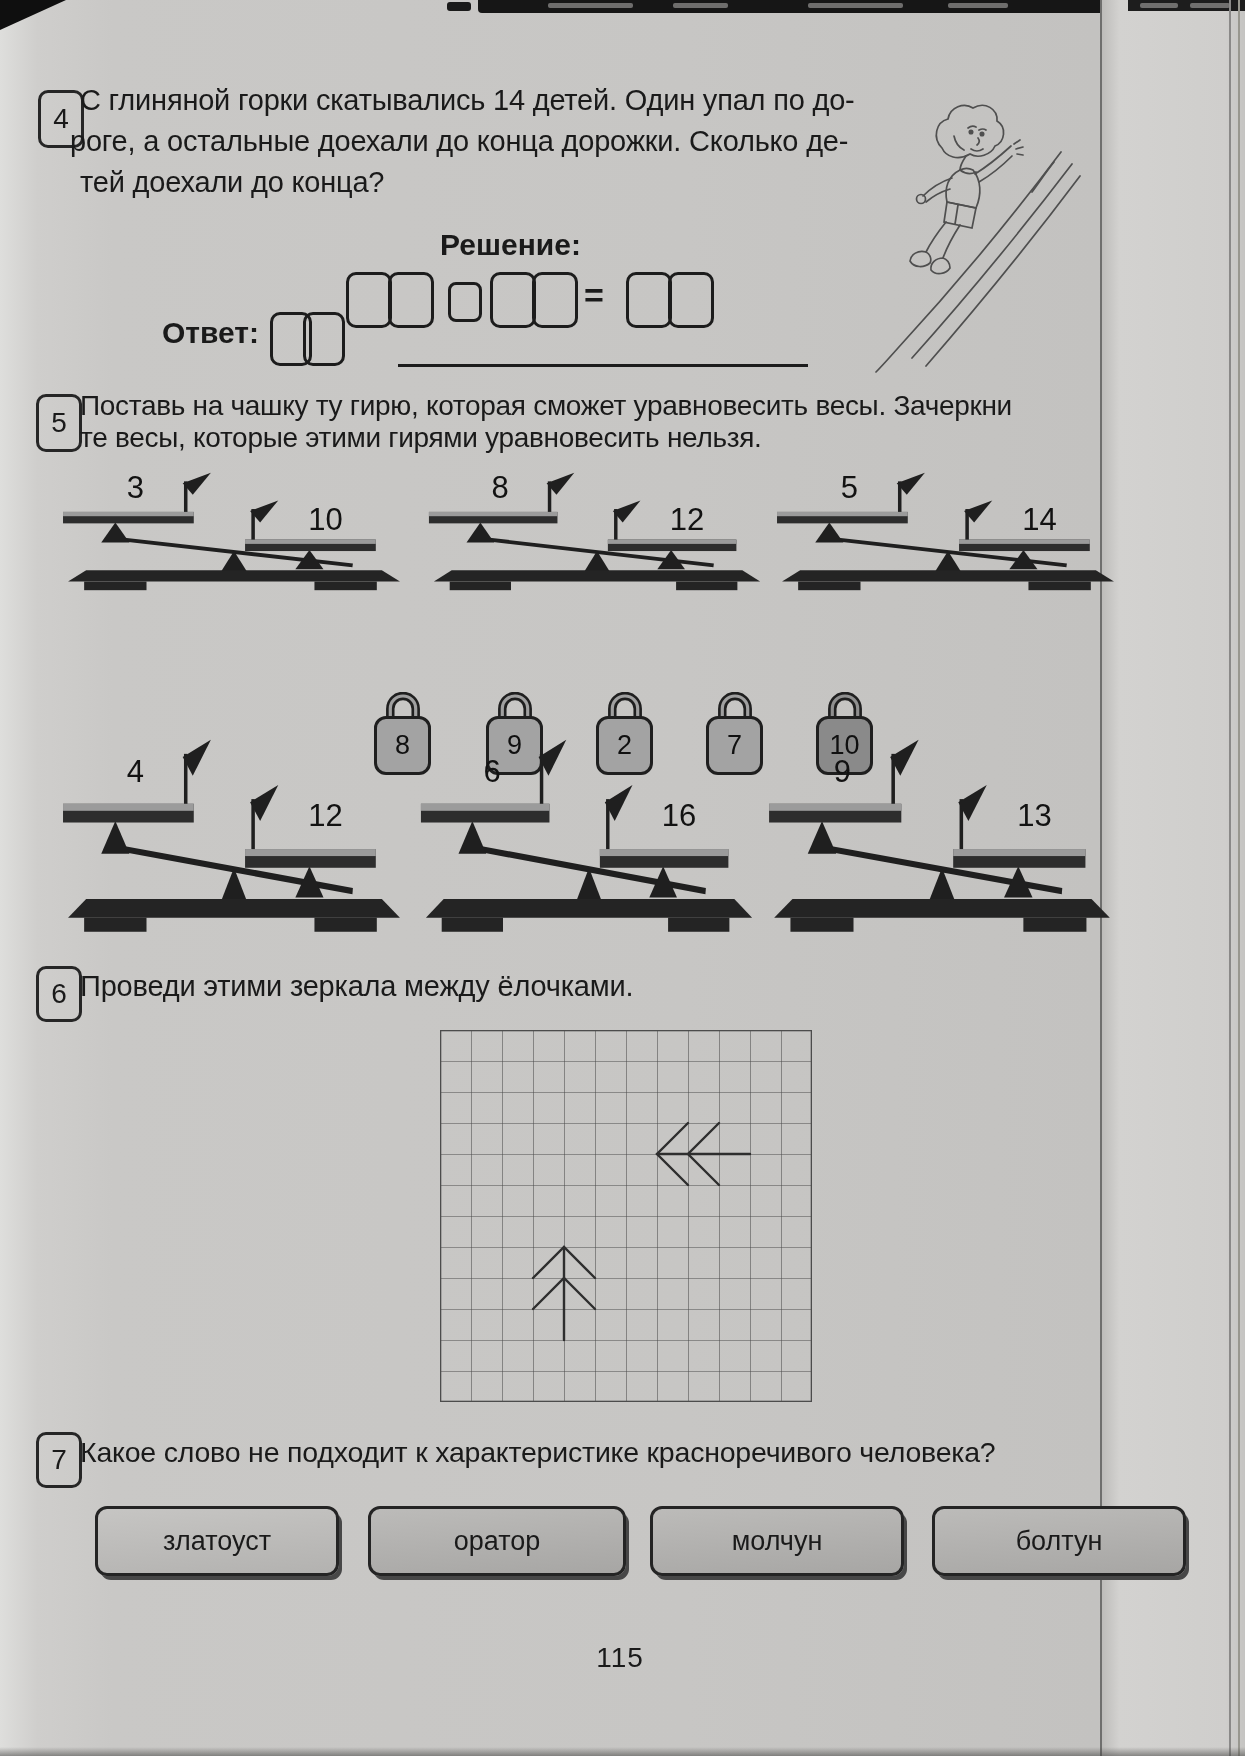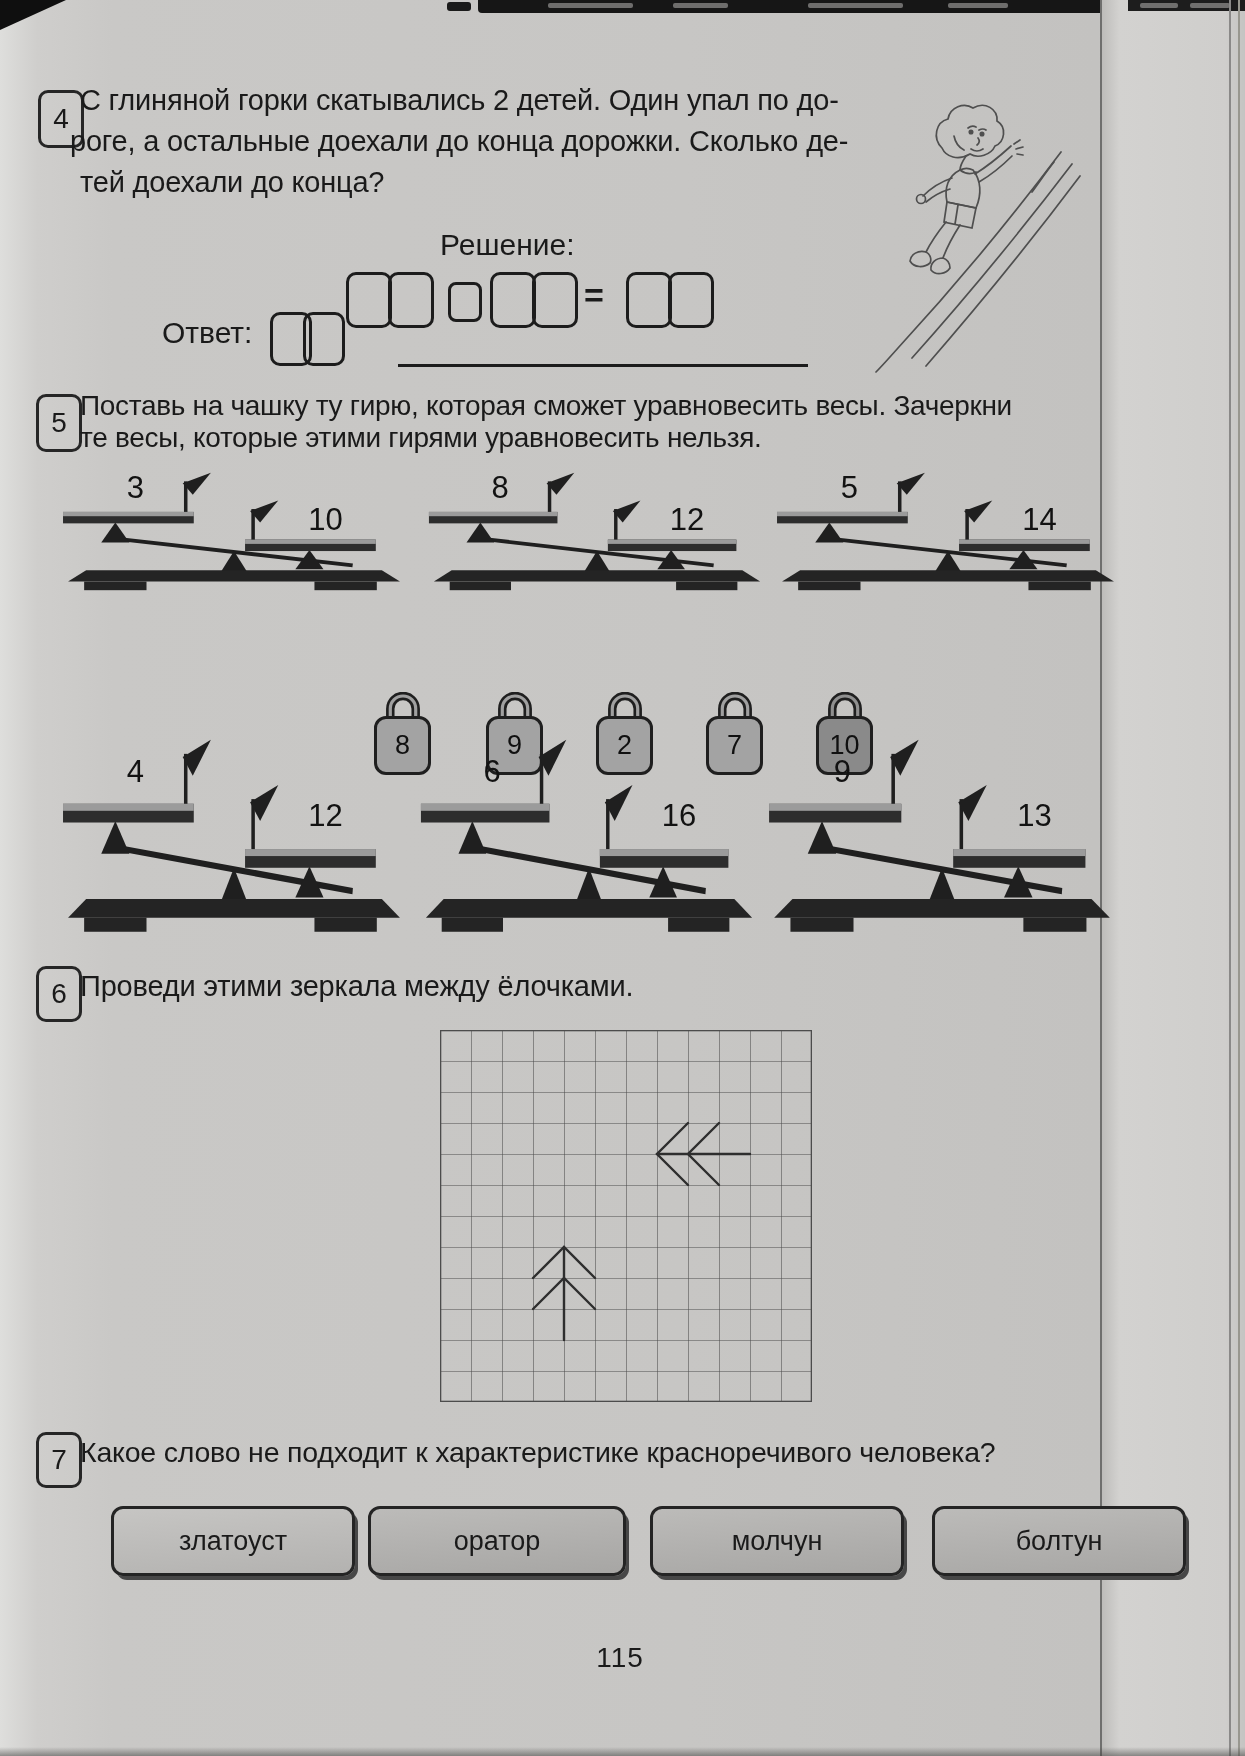--- a/index.html
+++ b/index.html
@@ -19,21 +19,21 @@
     background:linear-gradient(90deg,#bdbcba,#d3d2d0 12%,#cfcecc 85%,#c4c3c1);}
   .edge-line1{left:1229px;top:0;width:2px;height:1756px;background:#8a8988;}
   .edge-line2{left:1238px;top:0;width:2px;height:1756px;background:#98978f;}
   .scan-bottom{left:0;bottom:0;width:1245px;height:9px;background:linear-gradient(rgba(80,80,78,0),rgba(70,70,68,.55));}
   
   .badge{width:40px;height:52px;border:3px solid #262626;border-radius:10px;
     display:flex;align-items:center;justify-content:center;font-size:28px;}
   
   .tline{font-size:29px;letter-spacing:-.2px;white-space:nowrap;}
   .t5line{font-size:28px;letter-spacing:-.3px;white-space:nowrap;}
-  .bold{font-weight:400;}
+  .bold{font-weight:700;}
   
   .wbox{position:absolute;width:40px;height:50px;border:3px solid #1c1c1c;border-radius:10px;}
   .wbox.sm{width:28px;height:34px;border-radius:8px;}
   .wbox.ans{width:36px;height:48px;}
   .equals{position:absolute;font-size:34px;font-weight:700;}
   .answer-line{position:absolute;height:3px;background:#1c1c1c;}
   
   .scale{position:absolute;}
   .scale-art{position:absolute;left:0;top:0;width:100%;height:100%;}
   .num{position:absolute;font-size:31px;text-align:center;color:#121212;}
@@ -47,21 +47,21 @@
   .lock-body{position:absolute;top:24px;left:0;width:51px;height:53px;background:#a3a3a3;
     border:3.5px solid #1f1f1f;border-radius:12px;display:flex;align-items:center;justify-content:center;}
   .lock.dark .lock-body{background:#8a8a8a;}
   .lock-num{font-size:27px;color:#101010;}
   
   .grid-wrap{left:440px;top:1030px;width:372px;height:372px;}
   
   .opt-btn{position:absolute;top:1506px;height:64px;border:3px solid #242424;border-radius:12px;
     background:linear-gradient(175deg,#bcbbb9,#a7a6a4);box-shadow:4px 5px 0 -1px #474747;
     display:flex;align-items:center;justify-content:center;font-size:27px;}
-  .opt-btn.light{background:linear-gradient(175deg,#c6c5c3,#b3b2b0);margin-left:16px;}
+  .opt-btn.light{background:linear-gradient(175deg,#c6c5c3,#b3b2b0);}
   .page-num{left:560px;top:1642px;width:120px;text-align:center;font-size:28px;letter-spacing:1px;}
 </style>
 </head>
 <body>
 
 <div class="page">
 
   <svg width="0" height="0" style="position:absolute">
     <symbol id="sym-scale" viewBox="0 0 350 132" preserveAspectRatio="none">
       <line x1="57" y1="74" x2="293" y2="102" stroke="#1f1f1f" stroke-width="4"></line>
@@ -95,21 +95,21 @@
     <div class="scan-mark" style="left:12px;width:38px"></div>
     <div class="scan-mark" style="left:62px;width:40px"></div>
   </div>
   <div class="abs edge-line1"></div>
   <div class="abs edge-line2"></div>
   <div class="abs scan-bottom"></div>
 
   <div class="abs badge" style="left:38px;top:90px">
     <span>4</span>
   </div>
-  <div class="abs tline" style="left:80px;top:84px">С глиняной горки скатывались 2 детей. Один упал по до-</div>
+  <div class="abs tline" style="left:80px;top:84px">С глиняной горки скатывались 14 детей. Один упал по до-</div>
   <div class="abs tline" style="left:70px;top:125px">роге, а остальные доехали до конца дорожки. Сколько де-</div>
   <div class="abs tline" style="left:80px;top:166px">тей доехали до конца?</div>
 
   <svg class="abs" style="left:868px;top:92px" width="214" height="290" viewBox="0 0 214 290">
     <g fill="none" stroke="#4f4f4f" stroke-width="1.7" stroke-linecap="round">
       <path d="M193,60 C160,104 100,180 30,256 C22,265 14,274 8,280"></path>
       <path d="M204,72 C172,114 112,190 44,266"></path>
       <path d="M212,84 C182,124 124,198 58,274"></path>
       <path d="M186,70 C178,80 170,92 164,100"></path>
       <path d="M74,56 C64,46 68,30 80,27 C82,15 96,10 105,16 C117,9 130,17 129,29 C139,35 137,50 127,54 C123,63 110,67 102,62 C90,69 78,65 74,56 Z"></path>

